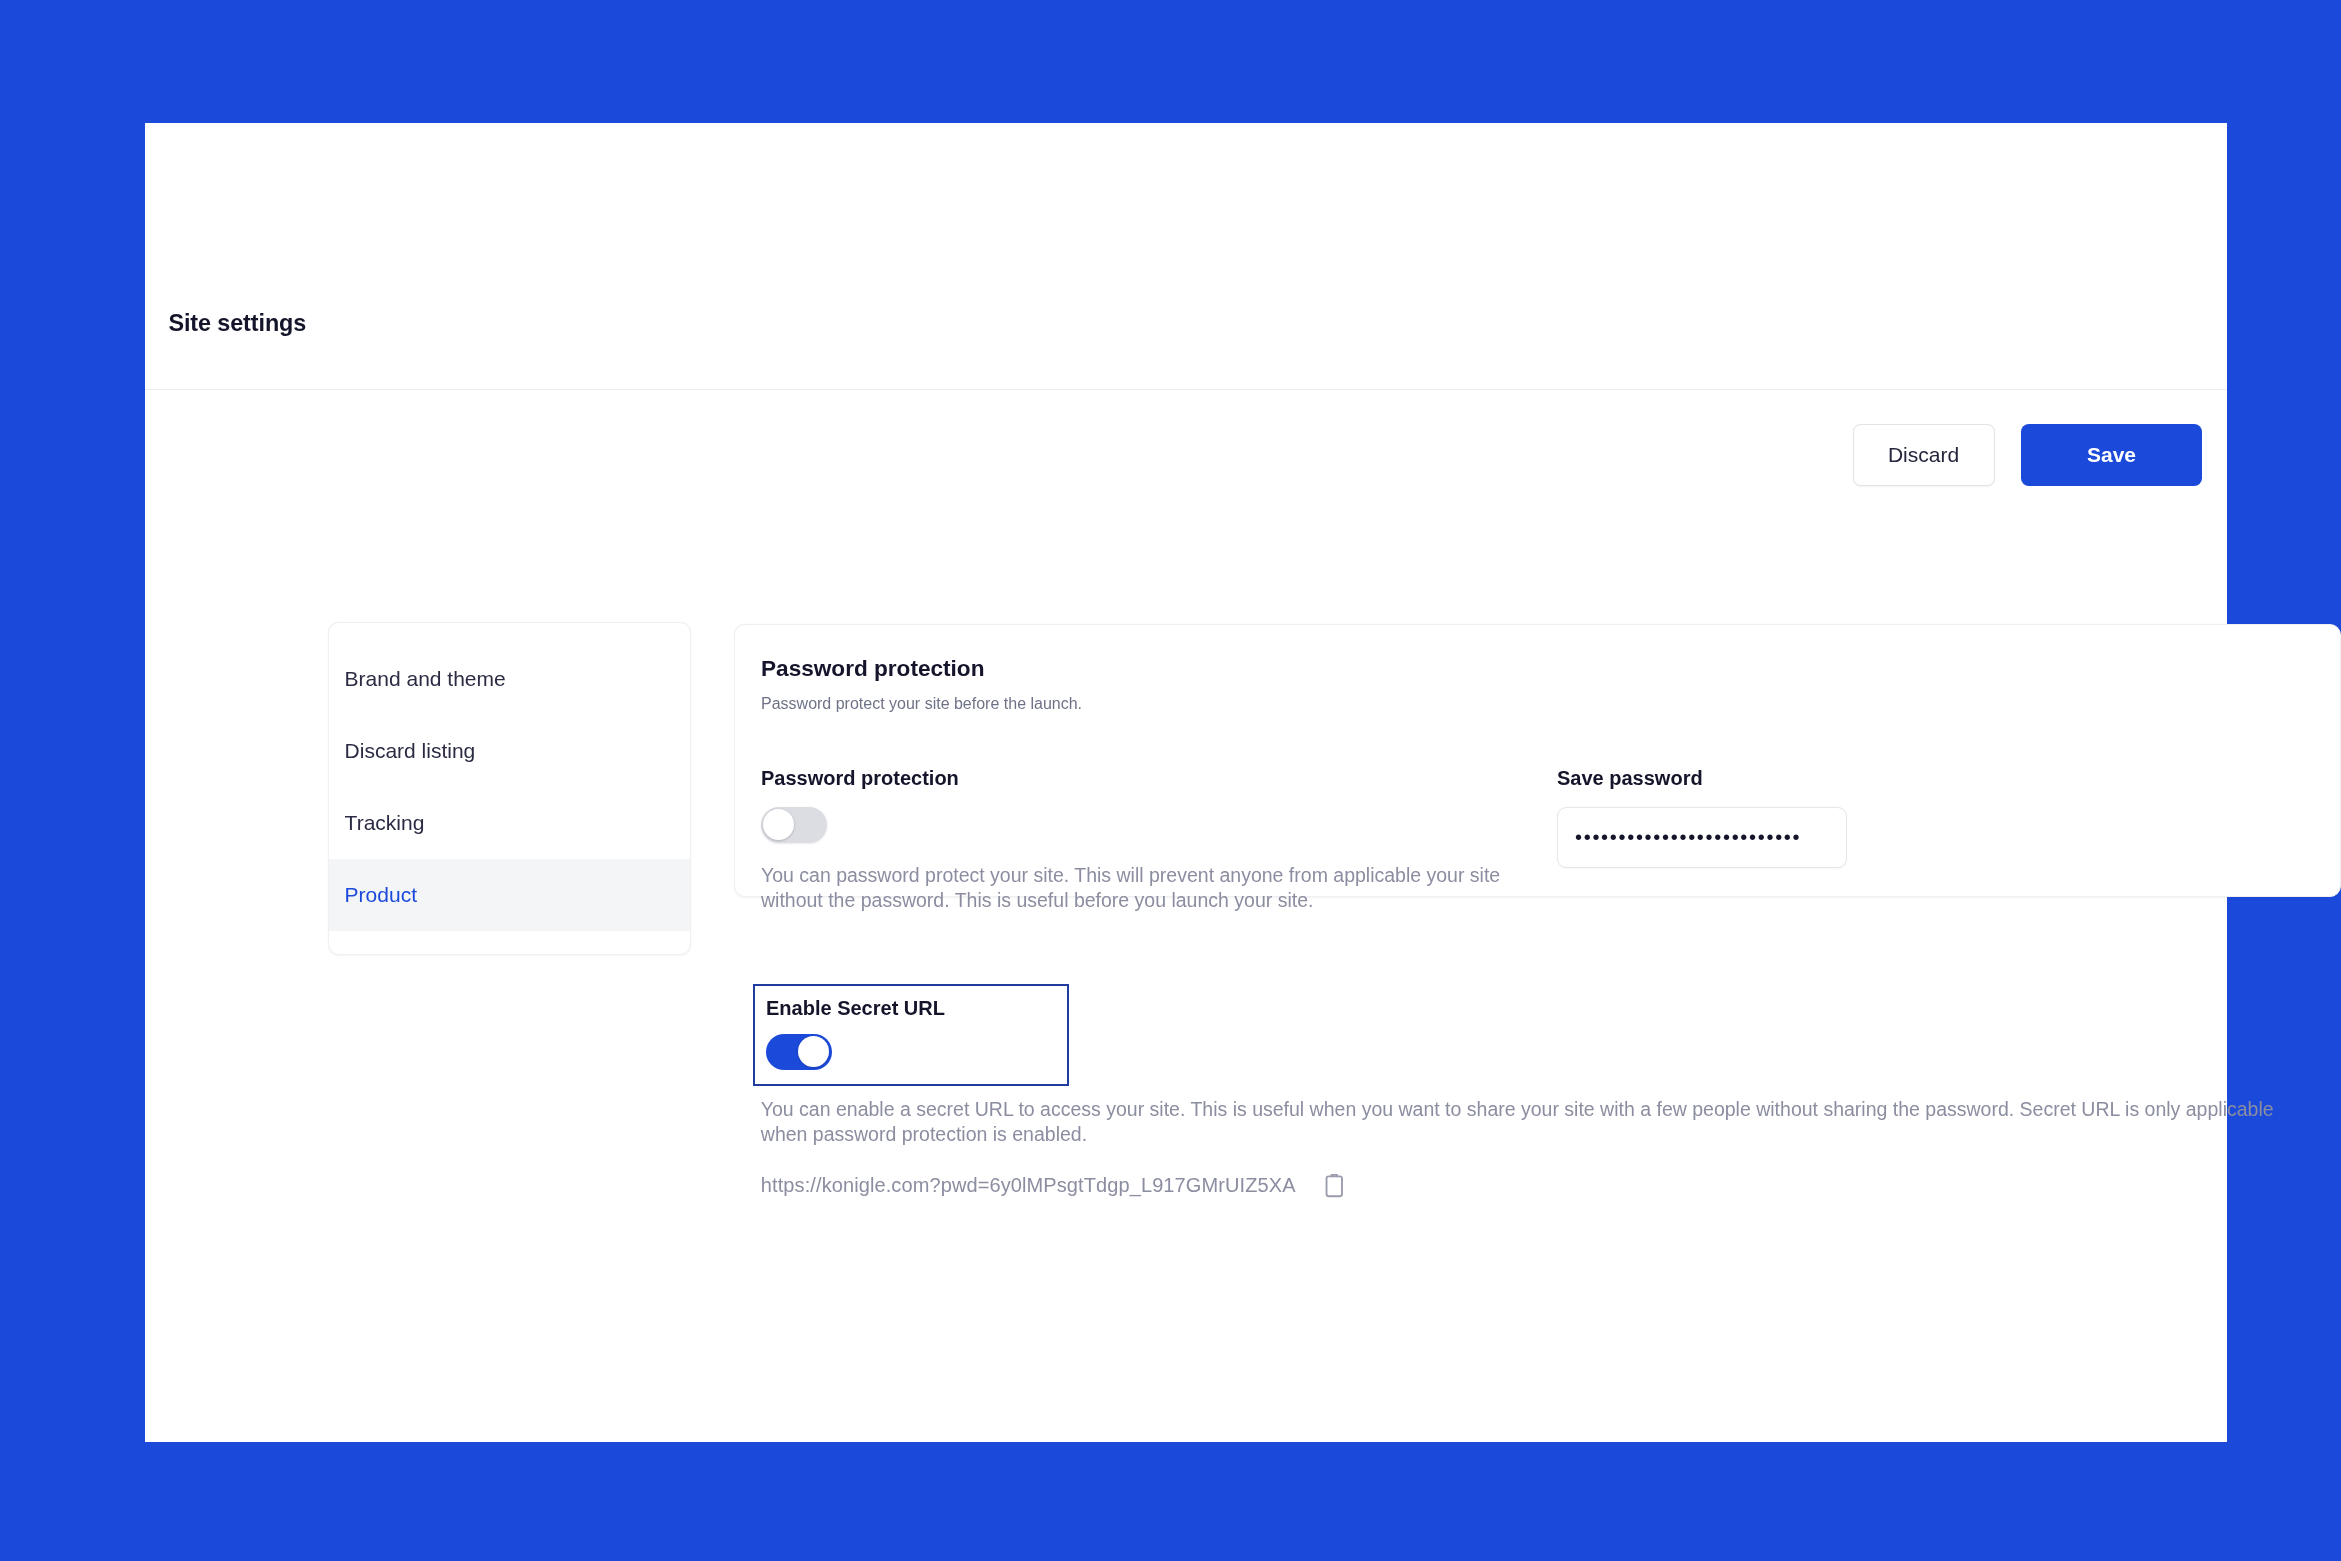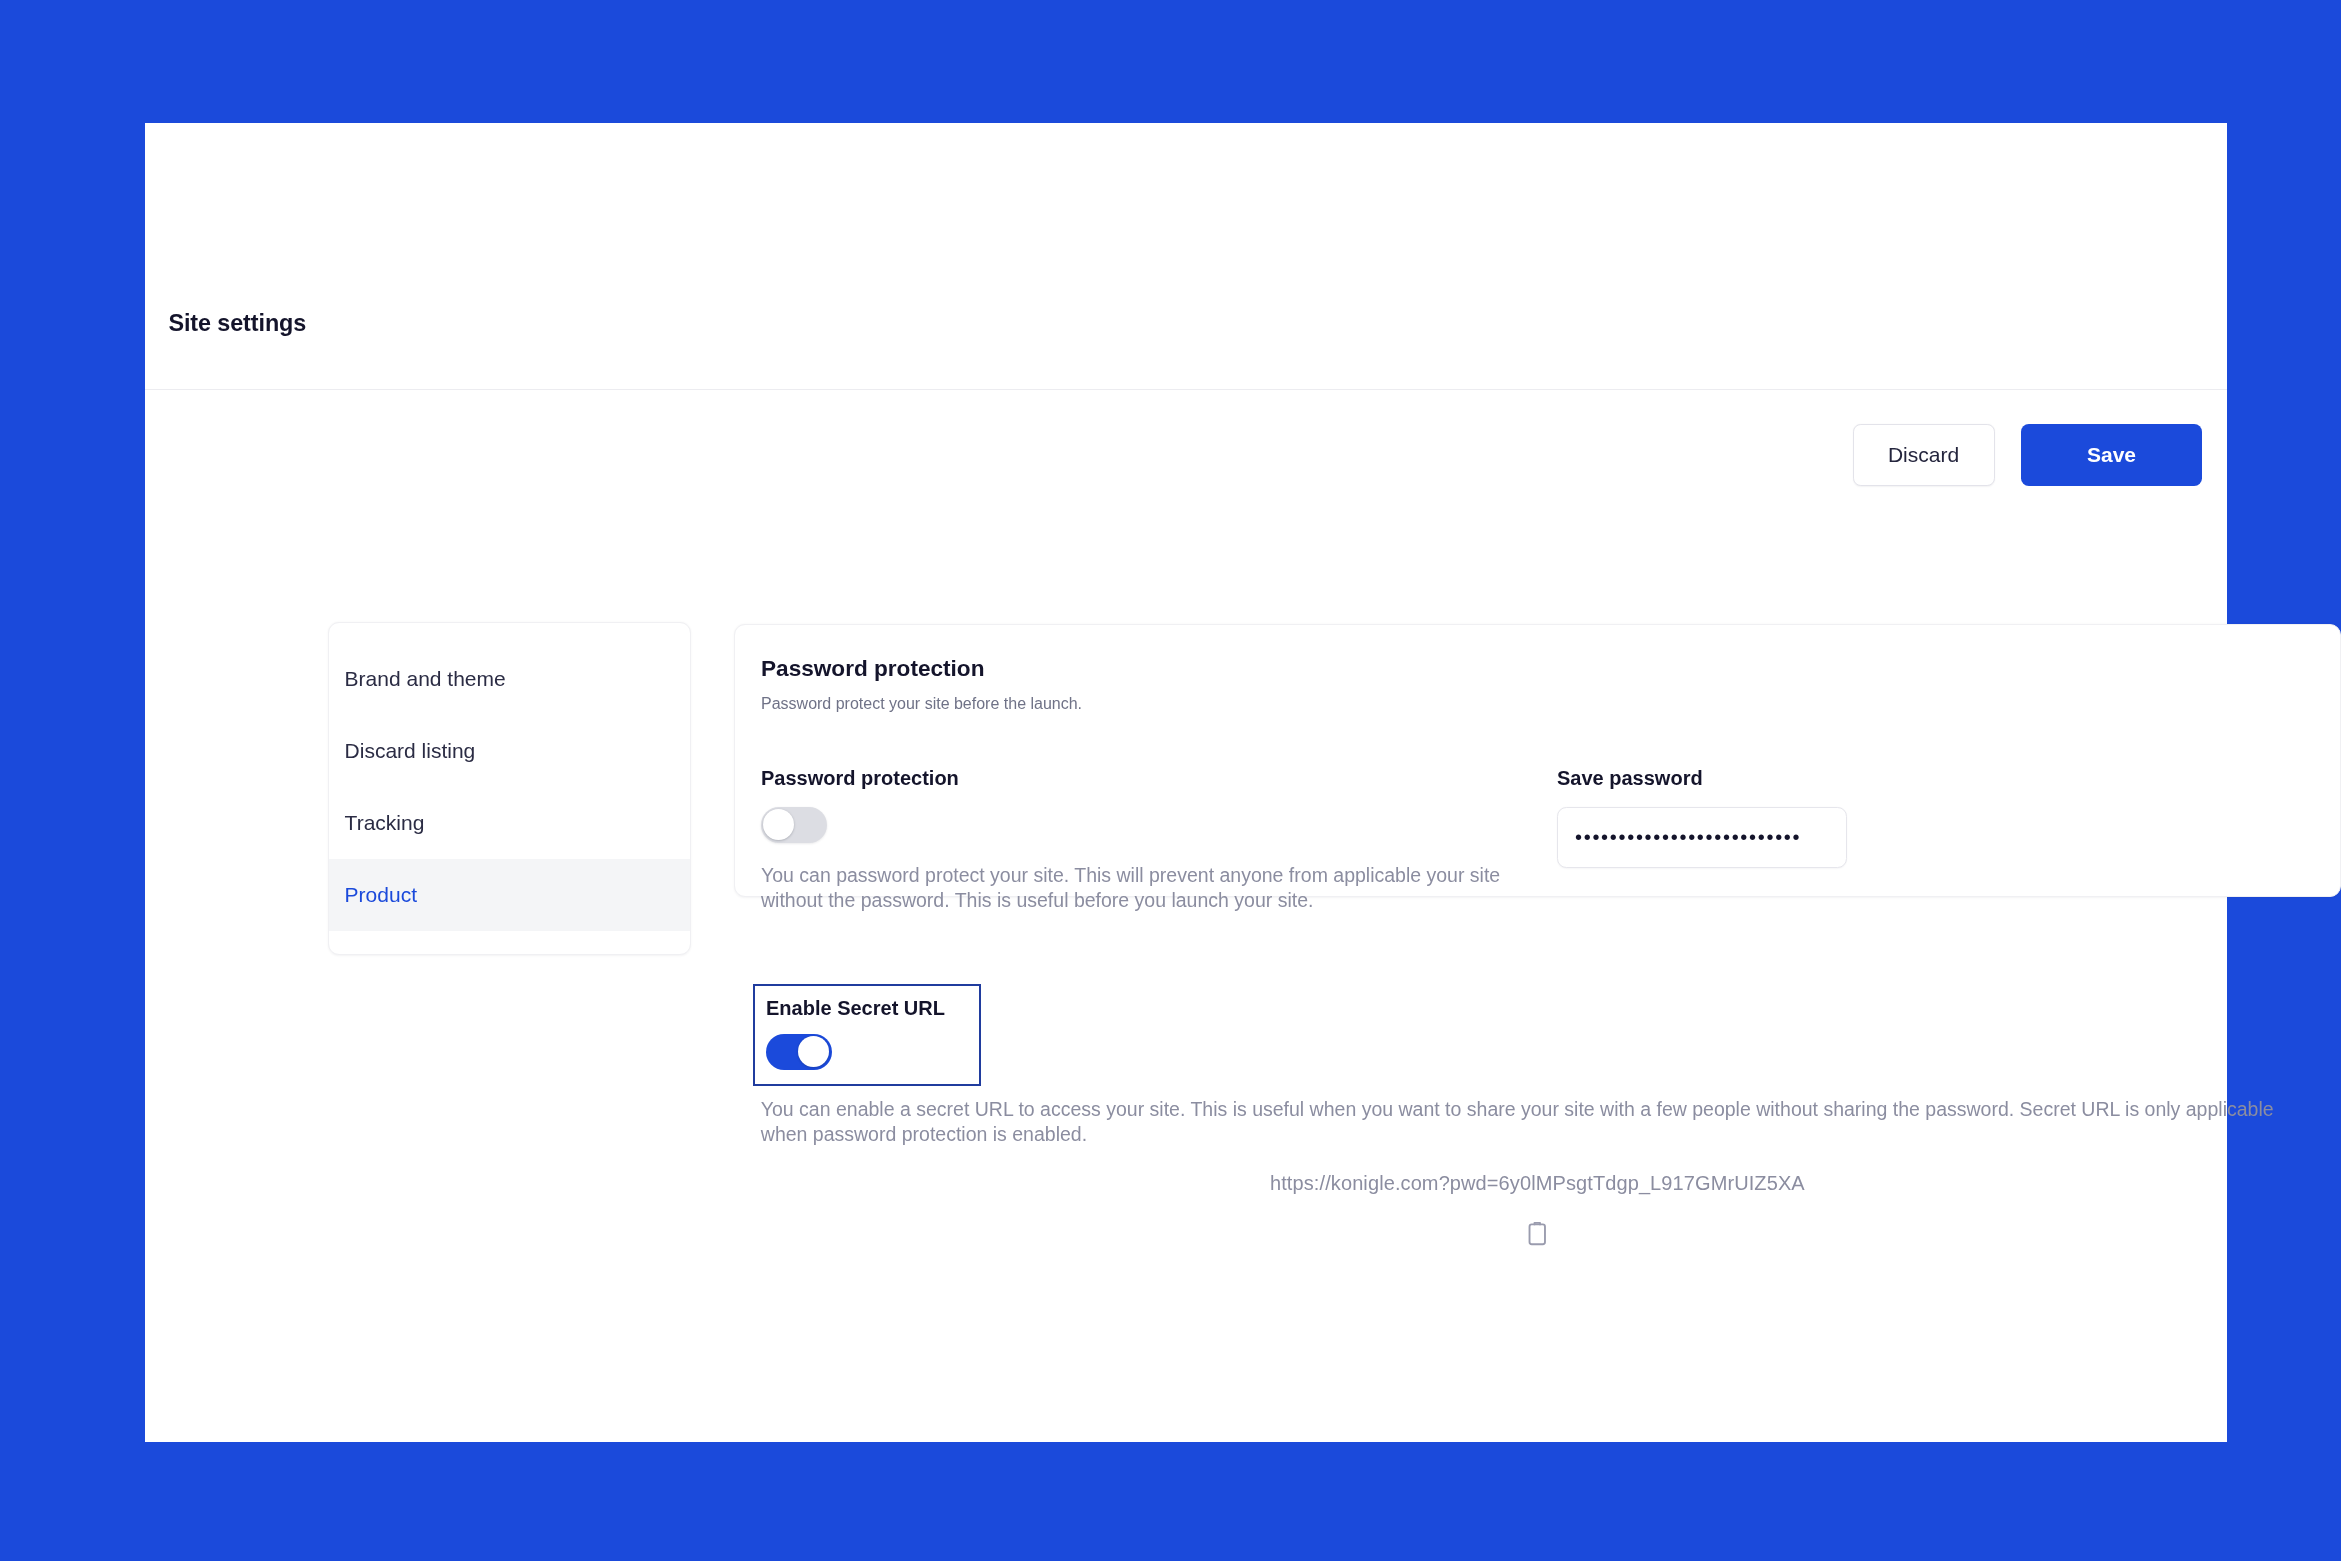--- a/index.html
+++ b/index.html
@@ -250,21 +250,21 @@
 
   
   #secret-url-block {
     position: absolute;
     left: 18px;
     top: 359px;
     width: 1561px;
   }
 
   #secret-url-focus-box {
-    width: 228px;
+    width: 316px;
     padding: 11px 27px 14px 11px;
     border: 2.3px solid #203c9e;
     background: #ffffff;
   }
 
   #secret-url-label {
     font-size: 20px;
     font-weight: 700;
     color: #14142b;
   }
@@ -276,21 +276,20 @@
     padding-left: 7.8px;
     width: 1537px;
   }
 
   #secret-url-row {
     margin-top: 25px;
     padding-left: 7.8px;
     display: flex;
     align-items: center;
     gap: 25px;
-    flex-direction: column;
   }
 
   #secret-url-value {
     font-size: 20px;
     color: #8b8da0;
     letter-spacing: 0.1px;
   }
 
   #copy-icon {
     width: 26.5px;

